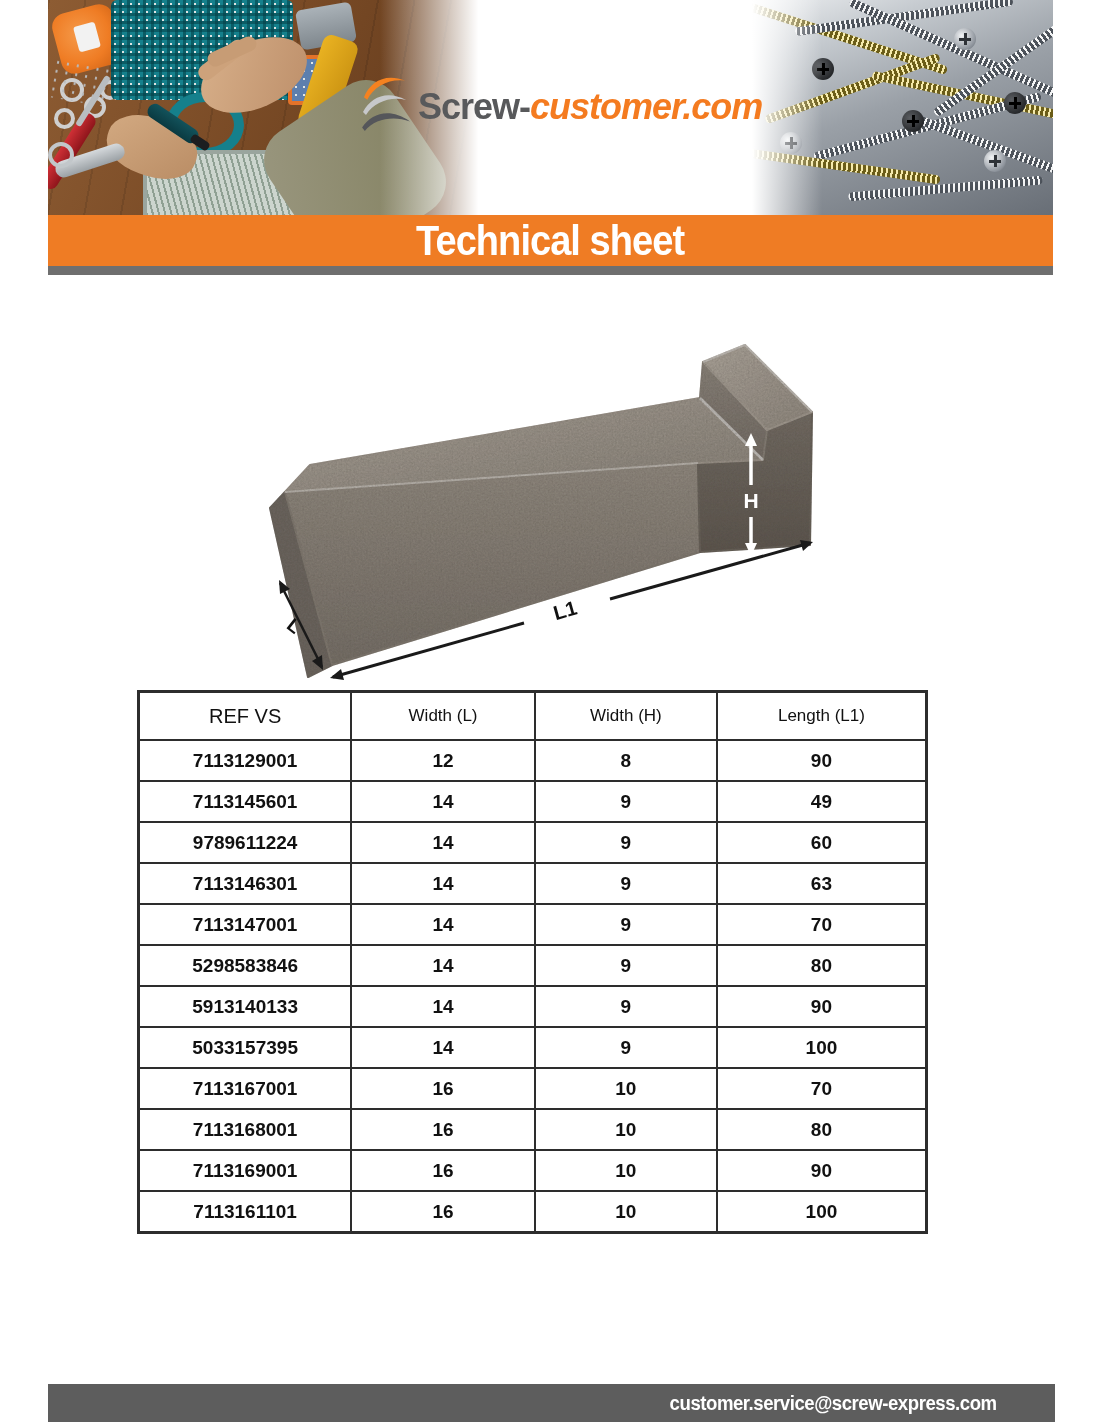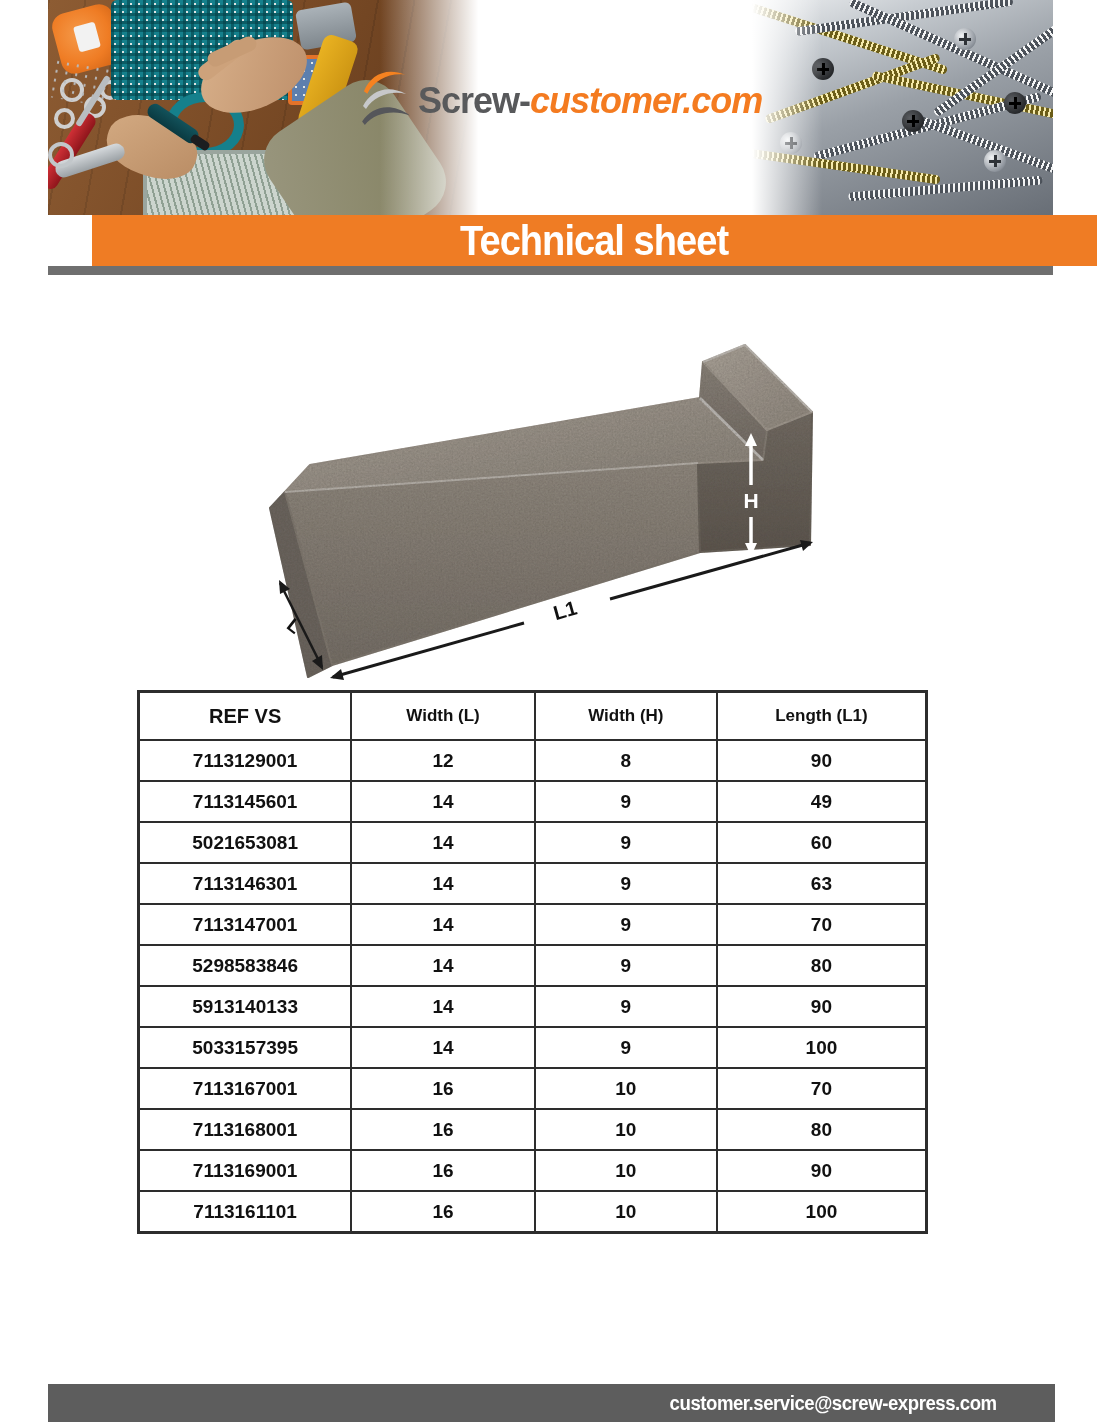--- a/index.html
+++ b/index.html
@@ -29,45 +29,45 @@
                  linear-gradient(#cdb844,#776a1e);}
   .hd{position:absolute;width:22px;height:22px;border-radius:50%;
       background:linear-gradient(#2f3338,#2f3338) center/12px 3px no-repeat,
                  linear-gradient(#2f3338,#2f3338) center/3px 12px no-repeat,
                  radial-gradient(circle at 35% 35%, #f3f5f7, #8d939b 70%, #545a62);}
   .hd.black{background:linear-gradient(#000,#000) center/12px 3px no-repeat,
                  linear-gradient(#000,#000) center/3px 12px no-repeat,
                  radial-gradient(circle at 35% 35%, #5a5d61, #27292c 70%, #101113);}
 
   
-  .logo{position:absolute;left:362px;top:68px;height:66px;display:flex;align-items:center;}
+  .logo{position:absolute;left:362px;top:74px;height:66px;display:flex;align-items:center;}
   .logo svg{width:48px;height:64px;margin-right:8px;}
   .brand{font-size:36px;font-weight:bold;letter-spacing:-1px;white-space:nowrap;}
   .brand-1{color:#58595B;}
   .brand-2{color:#F47B20;font-style:italic;}
 
   
   .banner{position:absolute;left:48px;top:215px;width:1005px;height:51px;background:#EF7C24;
-      display:flex;align-items:center;justify-content:center;margin-left:44px;}
+      display:flex;align-items:center;justify-content:center;}
   .banner span{display:inline-block;color:#ffffff;font-size:40px;font-weight:bold;
       letter-spacing:-1px;transform:scale(.95,1.08);}
   .divider{position:absolute;left:48px;top:266px;width:1005px;height:9px;background:#6F6F6F;}
 
   
   .diagram{position:absolute;left:250px;top:335px;width:580px;height:350px;}
   .diagram svg{width:100%;height:100%;}
   .dim-label{font-family:"Liberation Sans",sans-serif;font-weight:bold;}
 
   
   table.spec{position:absolute;left:137px;top:690px;width:791px;border-collapse:collapse;
       table-layout:fixed;background:#ffffff;}
   table.spec th, table.spec td{border:2px solid #2d2d2d;text-align:center;vertical-align:middle;
       color:#111111;}
-  table.spec thead th{height:44px;font-weight:bold;font-size:17px;}
-  table.spec thead th.ref-col{font-weight:bold;font-size:20px;}
+  table.spec thead th{height:44px;font-weight:normal;font-size:17px;}
+  table.spec thead th.ref-col{font-weight:normal;font-size:20px;}
   table.spec tbody td{height:37px;font-weight:bold;font-size:19px;}
   table.spec{border:3px solid #2d2d2d;}
 
   
   .footer{position:absolute;left:48px;top:1384px;width:1007px;height:38px;background:#5D5D5D;
       display:flex;align-items:center;justify-content:flex-end;}
   .footer span{display:inline-block;color:#ffffff;font-weight:bold;font-size:20px;
       margin-right:58px;transform:scaleX(.93);transform-origin:right center;letter-spacing:-0.5px;}
 </style>
 </head>
@@ -259,21 +259,21 @@
           <td>8</td>
           <td>90</td>
         </tr>
         <tr>
           <td>7113145601</td>
           <td>14</td>
           <td>9</td>
           <td>49</td>
         </tr>
         <tr>
-          <td>5021653081</td>
+          <td>9789611224</td>
           <td>14</td>
           <td>9</td>
           <td>60</td>
         </tr>
         <tr>
           <td>7113146301</td>
           <td>14</td>
           <td>9</td>
           <td>63</td>
         </tr>

